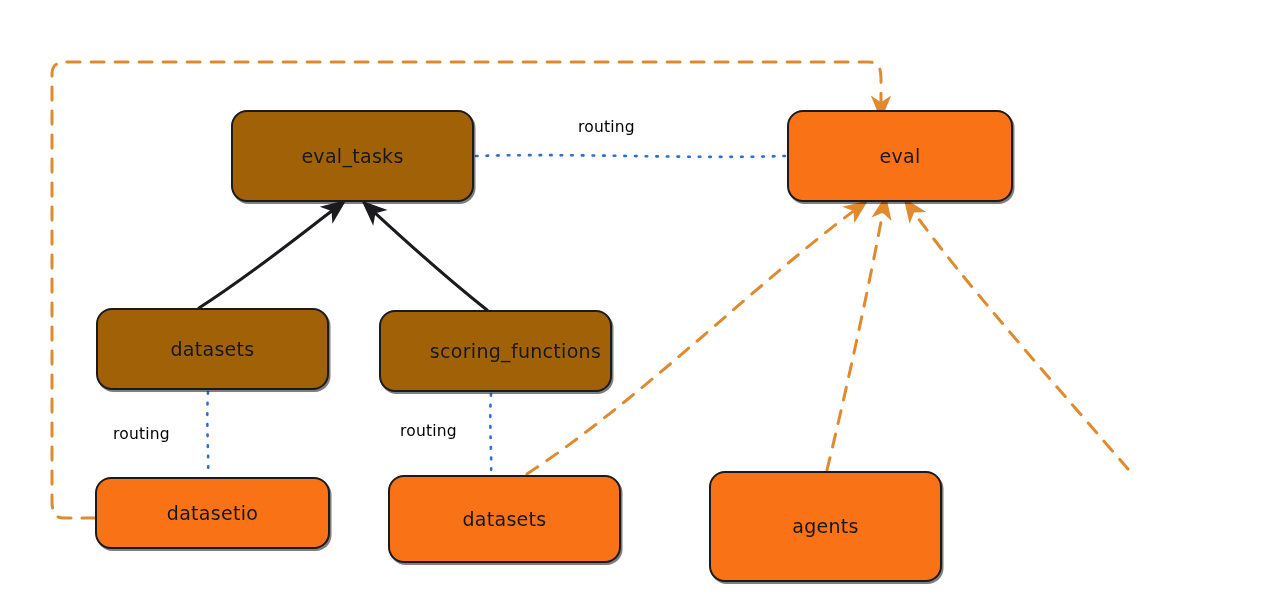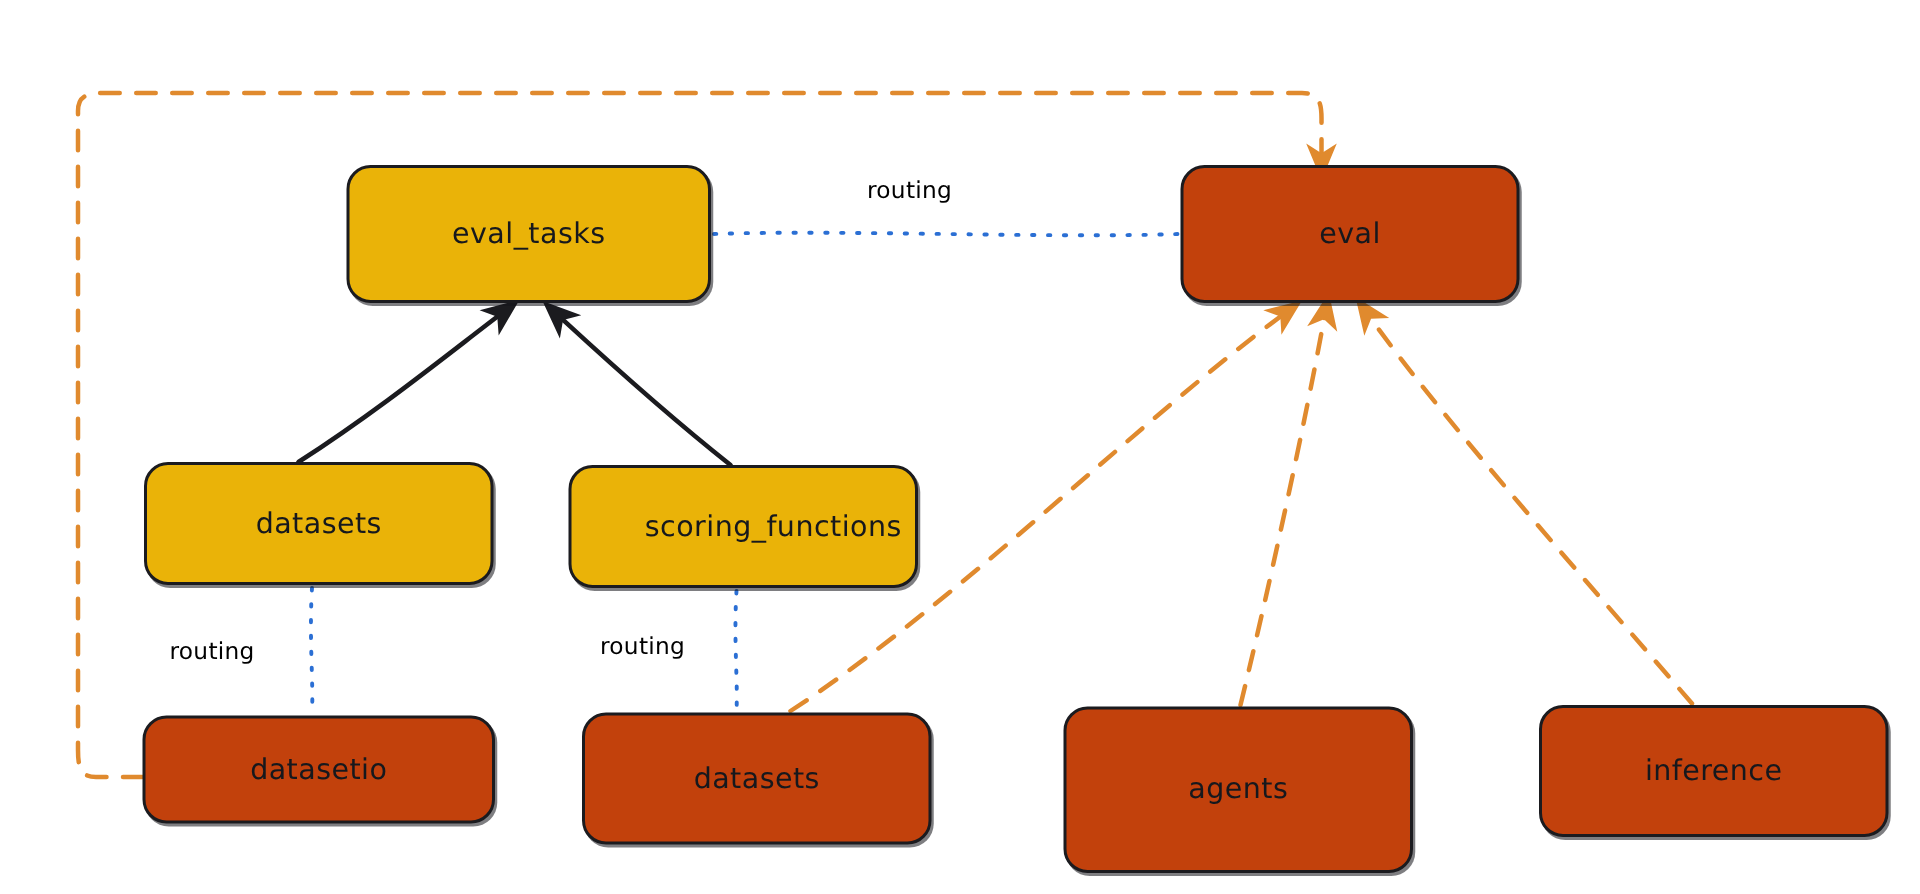--- a/index.html
+++ b/index.html
@@ -35,24 +35,24 @@
     align-items: center;
     justify-content: center;
     text-align: center;
     font-family: "DejaVu Sans", sans-serif;
     font-size: 19px;
     letter-spacing: 0.3px;
     color: #16181d;
     box-shadow: 1.5px 2px 0 rgba(20,20,25,0.55);
   }
   .node.blue {
-    background: #eab308;
+    background: #a16207;
   }
   .node.green {
-    background: #c2410c;
+    background: #f97316;
   }
   .node-label {
     display: block;
     line-height: 1.1;
     padding: 0 8px;
   }
   .edge-label {
     position: absolute;
     font-family: "DejaVu Sans", sans-serif;
     font-size: 15.5px;
@@ -116,23 +116,20 @@
   </div>
 
   <div class="node green" style="left:388px; top:475px; width:233px; height:88px;">
     <span class="node-label">datasets</span>
   </div>
 
   <div class="node green" style="left:709px; top:471px; width:233px; height:111px;">
     <span class="node-label">agents</span>
   </div>
 
-  <div class="node green" style="left:1026px; top:470px; width:233px; height:88px;">
-    <span class="node-label">inference</span>
-  </div>
 
   <div class="edge-label" style="left:578px; top:118px;">routing</div>
 
   <div class="edge-label" style="left:113px; top:425px;">routing</div>
 
   <div class="edge-label" style="left:400px; top:422px;">routing</div>
 
 </div>
 
 </body></html>

